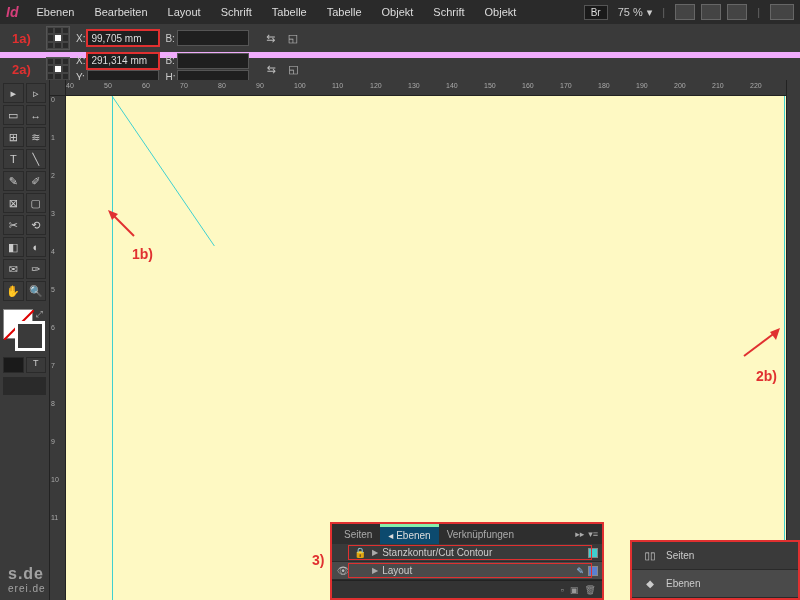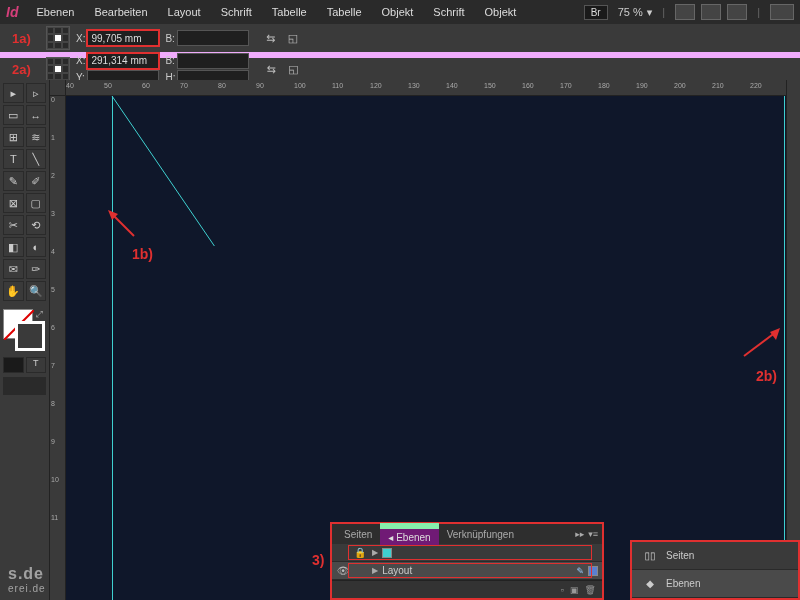--- a/index.html
+++ b/index.html
@@ -38,33 +38,33 @@
   .mode-row { display:flex; gap:2px; margin-top:2px; }
   .mode-btn { width: 21px; height: 16px; background: #3a3a3a; border: 1px solid #2a2a2a; }
   .mode-btn.dark { background:#1a1a1a; }
   
   .canvas-area { flex: 1; position: relative; background: #4a4a4a; overflow: hidden; }
   .vruler { position: absolute; left: 0; top: 16px; bottom: 0; width: 16px; background: #3a3a3a; border-right: 1px solid #222; color: #999; font-size: 8px; }
   .hruler { position: absolute; top: 0; left: 16px; right: 0; height: 16px; background: #3a3a3a; border-bottom: 1px solid #222; display: flex; color: #999; font-size: 8px; overflow: hidden; }
   .ruler-corner { position: absolute; top:0; left:0; width:16px; height:16px; background:#3a3a3a; border-right:1px solid #222; border-bottom:1px solid #222; }
   .ruler-tick-h { position:absolute; top:2px; font-size:7px; color:#aaa; }
   .ruler-tick-v { position:absolute; left:1px; font-size:7px; color:#aaa; writing-mode: horizontal-tb; }
-  .canvas { position: absolute; left: 16px; top: 16px; right: 0; bottom: 0; background: #0f172a; }
+  .canvas { position: absolute; left: 16px; top: 16px; right: 0; bottom: 0; background: #fef9c3; }
   .guide-v { position: absolute; top: 0; bottom: 0; width: 1px; background: #3fd0d0; }
   .diag { position: absolute; inset: 0; }
   
   .panel-dock { position: absolute; right: 0; top: 0; bottom: 0; width: 14px; background: #3a3a3a; border-left: 1px solid #222; }
   
   .arrow-annot { position: absolute; color: #e03030; font-weight: bold; font-size: 14px; }
   .arrow-svg { position: absolute; pointer-events: none; }
   
   .layers-panel { position: absolute; bottom: 0; left: 330px; width: 274px; background: #3a3a3a; border: 2px solid #e03030; font-size: 10px; color: #ccc; }
   .panel-tabs { height: 20px; background: #2e2e2e; display: flex; align-items: center; gap: 0; padding: 0 4px; }
   .panel-tab { padding: 3px 8px; color: #aaa; font-size: 10px; }
-  .panel-tab.active { background: #701a75; color: #ddd; border-top: 6px solid #86efac; }
+  .panel-tab.active { background: #0c4a6e; color: #ddd; border-top: 3px solid #86efac; }
   .panel-tab-icons { margin-left:auto; display:flex; gap:4px; color:#aaa; font-size:9px; }
   .layer-row { height: 18px; display: flex; align-items: center; gap: 4px; padding: 0 4px; border-bottom: 1px solid #2a2a2a; position: relative; }
   .layer-row.sel { background: #4a4a4a; }
   .layer-row.boxed::after { content:""; position:absolute; left:16px; right:10px; top:1px; bottom:1px; border:1px solid #e03030; pointer-events:none; }
   .vis-col { width: 14px; text-align: center; color: #bbb; }
   .lock-col { width: 14px; text-align: center; color: #bbb; }
   .tri { color: #aaa; font-size: 8px; }
   .layer-swatch { width: 10px; height: 10px; border: 1px solid #888; }
   .layer-name { flex: 1; }
   .panel-footer { height: 18px; background: #333; border-top: 1px solid #222; display:flex; align-items:center; padding:0 6px; gap:6px; color:#999; font-size:9px; }
@@ -308,20 +308,21 @@
     <span class="panel-tab">Verknüpfungen</span>
     <div class="panel-tab-icons">
         <span>▸▸</span>
         <span>▾≡</span>
       </div>
   </div>
   <div class="layer-row boxed">
     <span class="vis-col"></span>
     <span class="lock-col">🔒</span>
     <span class="tri">▶</span>
+    <span class="layer-name">Stanzkontur/Cut Contour</span>
     <span class="layer-swatch" style="background:#3fd0d0"></span>
   </div>
   <div class="layer-row boxed sel">
     <span class="vis-col">👁</span>
     <span class="lock-col"></span>
     <span class="tri">▶</span>
     <span class="layer-name">Layout</span>
     <span style="color:#9cf;font-size:9px">✎</span>
     <span class="layer-swatch" style="background:#5a7fd0"></span>
   </div>

